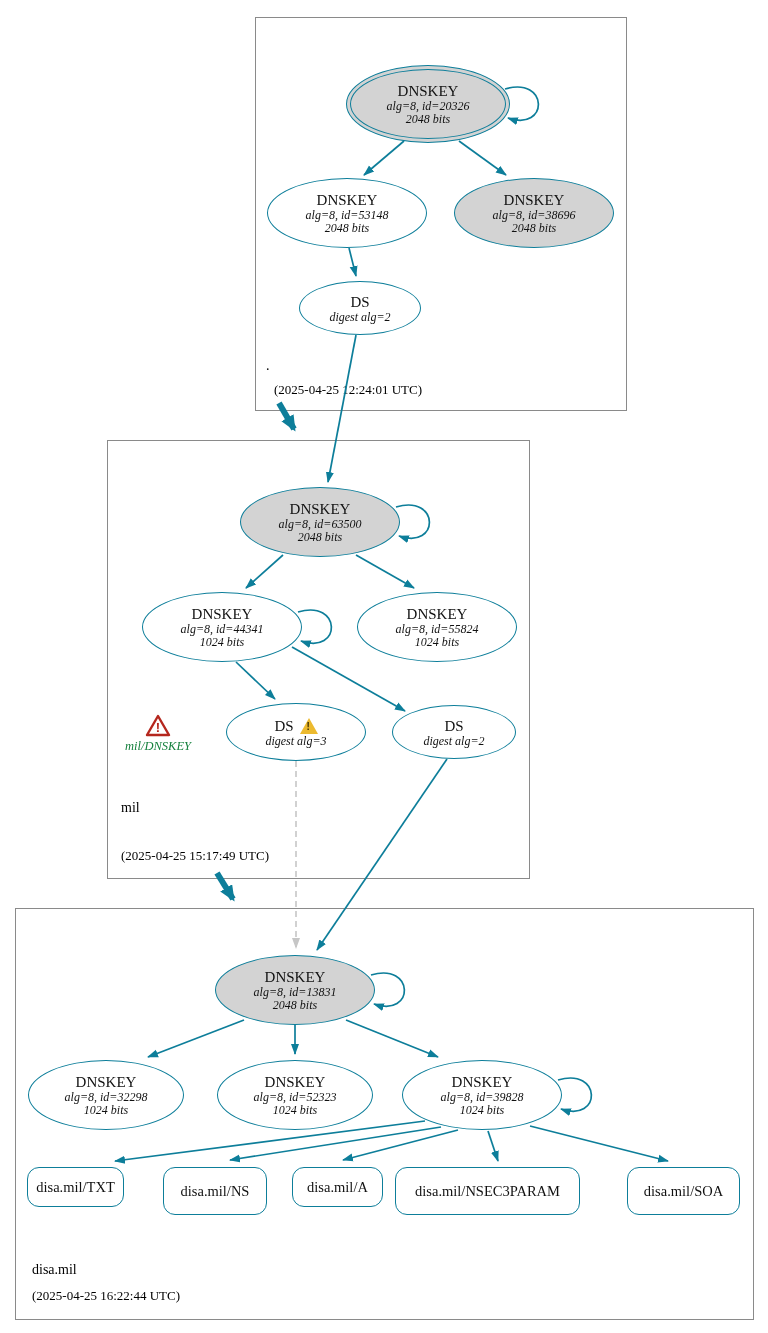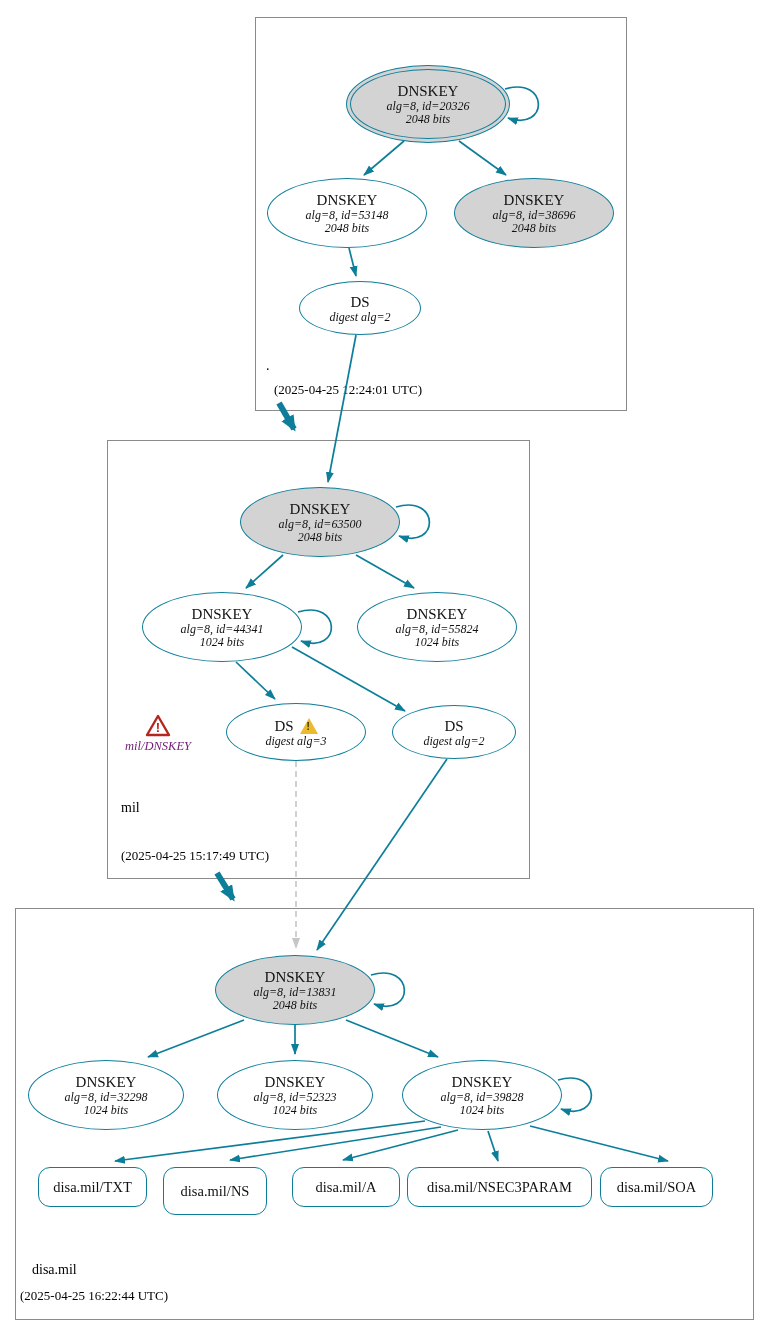--- a/index.html
+++ b/index.html
@@ -12,21 +12,21 @@
   .ellipse{border:1.6px solid #0d7e9a;border-radius:50%;background:#fff;}
   .ellipse.gray{background:#d3d3d3;}
   .ellipse.double::before{content:"";position:absolute;inset:3px;border:1.4px solid #0d7e9a;border-radius:50%;}
   .nl1{font-size:15px;line-height:18px;}
   .nl2{font-size:12px;line-height:13px;font-style:italic;}
   .rrset{border:1.6px solid #0d7e9a;border-radius:12px;background:#fff;font-size:14.5px;}
   .ds-title{display:flex;align-items:center;gap:6px;}
   .warn-icon{position:relative;width:0;height:0;border-left:9px solid transparent;border-right:9px solid transparent;border-bottom:16px solid #ecba2f;display:inline-block;}
   .warn-icon::after{content:"!";position:absolute;left:-2px;top:3px;font:bold 10px "Liberation Sans",sans-serif;color:#3d2e00;}
   .error-note{position:absolute;z-index:3;display:flex;flex-direction:column;align-items:center;width:110px;}
-  .error-note .lbl{font-size:12.5px;font-style:italic;color:#701a75;margin-top:1px;}
+  .error-note .lbl{font-size:12.5px;font-style:italic;color:#15803d;margin-top:1px;}
 </style>
 </head>
 <body>
 
 <div class="zone-box" style="left:255px;top:17px;width:370px;height:392px"></div>
 <div class="zone-box" style="left:107px;top:440px;width:421px;height:437px"></div>
 <div class="zone-box" style="left:15px;top:908px;width:737px;height:410px"></div>
 
 <svg id="edges" width="768" height="1333" viewBox="0 0 768 1333">
   <defs>
@@ -156,30 +156,30 @@
   <div class="nl2">alg=8, id=52323</div>
   <div class="nl2">1024 bits</div>
 </div>
 
 <div class="node ellipse" style="left:402px;top:1060px;width:160px;height:70px">
   <div class="nl1">DNSKEY</div>
   <div class="nl2">alg=8, id=39828</div>
   <div class="nl2">1024 bits</div>
 </div>
 
-<div class="node rrset" style="left:38px;top:1167px;width:109px;height:40px">
+<div class="node rrset" style="left:27px;top:1167px;width:97px;height:40px">
   <div>disa.mil/TXT</div>
 </div>
 <div class="node rrset" style="left:163px;top:1167px;width:104px;height:48px">
   <div>disa.mil/NS</div>
 </div>
-<div class="node rrset" style="left:292px;top:1167px;width:108px;height:40px">
+<div class="node rrset" style="left:292px;top:1167px;width:91px;height:40px">
   <div>disa.mil/A</div>
 </div>
-<div class="node rrset" style="left:407px;top:1167px;width:185px;height:40px">
+<div class="node rrset" style="left:395px;top:1167px;width:185px;height:48px">
   <div>disa.mil/NSEC3PARAM</div>
 </div>
-<div class="node rrset" style="left:600px;top:1167px;width:113px;height:40px">
+<div class="node rrset" style="left:627px;top:1167px;width:113px;height:48px">
   <div>disa.mil/SOA</div>
 </div>
 
 <div class="zone-label" style="left:32px;top:1262px">disa.mil</div>
-<div class="zone-ts" style="left:20px;top:1288px">(2025-04-25 16:22:44 UTC)</div>
+<div class="zone-ts" style="left:32px;top:1288px">(2025-04-25 16:22:44 UTC)</div>
 
 </body></html>

